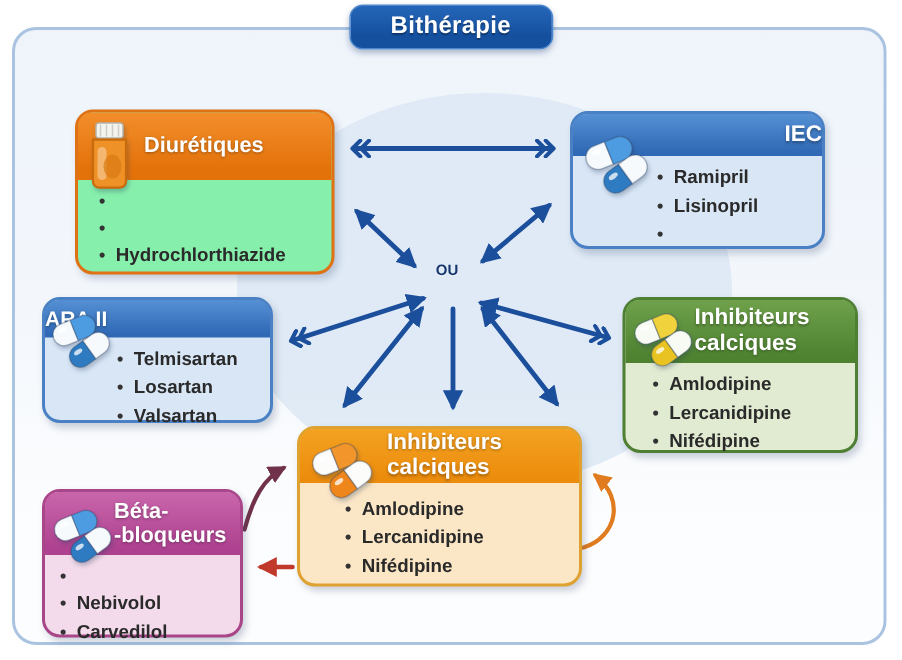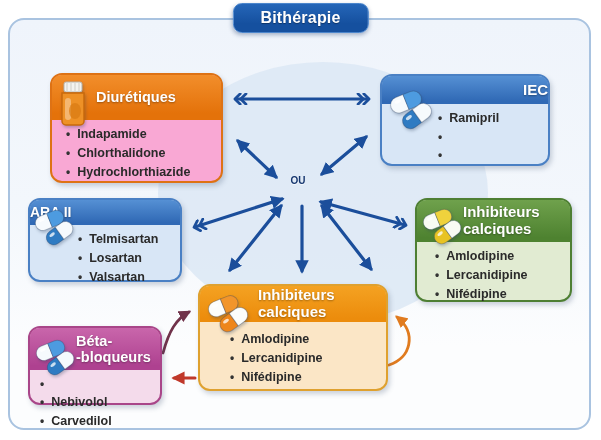--- a/index.html
+++ b/index.html
@@ -26,40 +26,40 @@
   .box .hd{border-radius:9px 9px 0 0;color:#fff;font-weight:700;
     text-shadow:0 1px 2px rgba(0,0,0,.35);display:flex;flex-direction:column;justify-content:center;
     box-sizing:border-box;line-height:1.12;}
   .box .bd{box-sizing:border-box;padding:5px 6px 4px 14px;}
   .item{display:flex;align-items:baseline;font-size:12.5px;font-weight:700;color:#2A2A2A;
     line-height:1.52;}
   .item .dot{margin-right:7px;font-size:12px;color:#333;}
   .cap-icon,.bottle-icon{position:absolute;z-index:4;filter:drop-shadow(1px 2px 1.5px rgba(40,60,90,.3));}
 
   
-  .b-diu{left:50px;top:73px;width:173px;height:110px;border:2px solid #DE7214;background:#f9a8d4;}
+  .b-diu{left:50px;top:73px;width:173px;height:110px;border:2px solid #DE7214;background:#86efac;}
   .b-diu .hd{height:45px;background:linear-gradient(180deg,#F28E2B 0%,#E4720A 85%);
     padding-left:44px;font-size:14.5px;}
   
   .b-iec{left:380px;top:74px;width:170px;height:92px;border:2px solid #4A80C4;background:#D8E6F6;}
   .b-iec .hd{height:28px;background:linear-gradient(180deg,#5590D4 0%,#3069B5 90%);
     font-size:15px;text-align:center;align-items:flex-end;}
   .b-iec .bd{padding-left:56px;}
   
   .b-ara{left:28px;top:198px;width:154px;height:84px;border:2px solid #4A80C4;background:#D8E6F6;}
   .b-ara .hd{height:25px;background:linear-gradient(180deg,#5590D4 0%,#3069B5 90%);
     font-size:14px;text-align:center;align-items:flex-start;}
   .b-ara .bd{padding-left:48px;}
   
   .b-icd{left:415px;top:198px;width:157px;height:104px;border:2px solid #4E7F33;background:#E1EBD2;}
   .b-icd .hd{height:42px;background:linear-gradient(180deg,#6FA14C 0%,#4E8230 90%);
     padding-left:46px;font-size:15px;}
   .b-icd .bd{padding-left:18px;}
   
-  .b-beta{left:28px;top:326px;width:134px;height:79px;border:2px solid #A94689;background:#F4DBEB;}
+  .b-beta{left:28px;top:326px;width:134px;height:99px;border:2px solid #A94689;background:#F4DBEB;}
   .b-beta .hd{height:42px;background:linear-gradient(180deg,#C966AB 0%,#AE4190 90%);
     padding-left:46px;font-size:14.5px;}
   .b-beta .bd{padding-left:10px;}
   
   .b-icb{left:198px;top:284px;width:190px;height:107px;border:2px solid #DFA12F;background:#FBE6C6;}
   .b-icb .hd{height:36px;background:linear-gradient(180deg,#F4A222 0%,#EC8C0C 90%);
     padding-left:58px;font-size:15px;}
   .b-icb .bd{padding-left:30px;padding-top:8px;}
 
   .ou{position:absolute;left:278px;top:175px;width:40px;z-index:3;text-align:center;
@@ -121,25 +121,23 @@
 
   <div class="ou">OU</div>
 
   <div class="box b-diu">
     <div class="hd">
       <span>Diurétiques</span>
     </div>
     <div class="bd">
       <div class="item">
           <span class="dot">•</span>
-          <span>Indapamide</span>
-        </div>
-      <div class="item">
-          <span class="dot">•</span>
-          <span>Chlorthalidone</span>
+        </div>
+      <div class="item">
+          <span class="dot">•</span>
         </div>
       <div class="item">
           <span class="dot">•</span>
           <span>Hydrochlorthiazide</span>
         </div>
     </div>
   </div>
   <svg class="bottle-icon" style="left:58px;top:81px" width="30" height="46" viewBox="0 0 30 46">
     <rect x="6" y="1" width="18" height="10" rx="2" fill="#F3F3F0" stroke="#B5B3AC"></rect>
     <path d="M9 2 V10 M13 2 V10 M17 2 V10 M21 2 V10" stroke="#CFCDC6" stroke-width="1"></path>
@@ -152,20 +150,21 @@
     <div class="hd">
       <span>IEC</span>
     </div>
     <div class="bd">
       <div class="item">
           <span class="dot">•</span>
           <span>Ramipril</span>
         </div>
       <div class="item">
           <span class="dot">•</span>
+          <span>Lisinopril</span>
         </div>
       <div class="item">
           <span class="dot">•</span>
         </div>
     </div>
   </div>
   <svg class="cap-icon" style="left:386px;top:81px" width="52" height="50" viewBox="0 0 52 50">
     <g style="--ca:#F6FAFD;--cb:#4D9BE0" transform="translate(2,12) rotate(-22 18 9)">
         <use href="#capsule" width="36" height="18"></use>
       </g>

